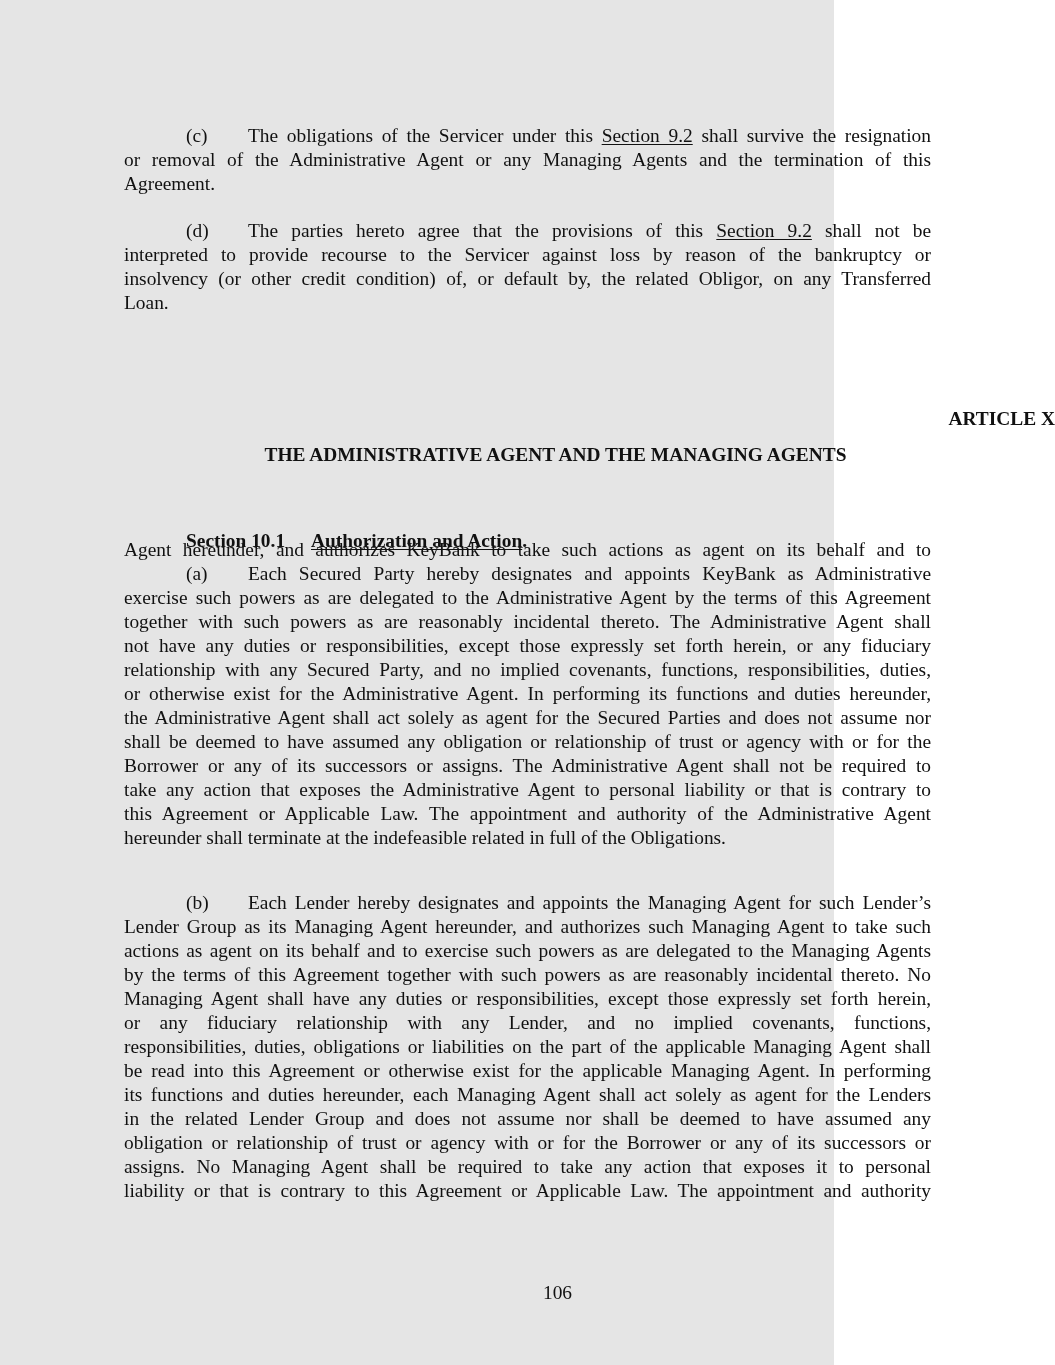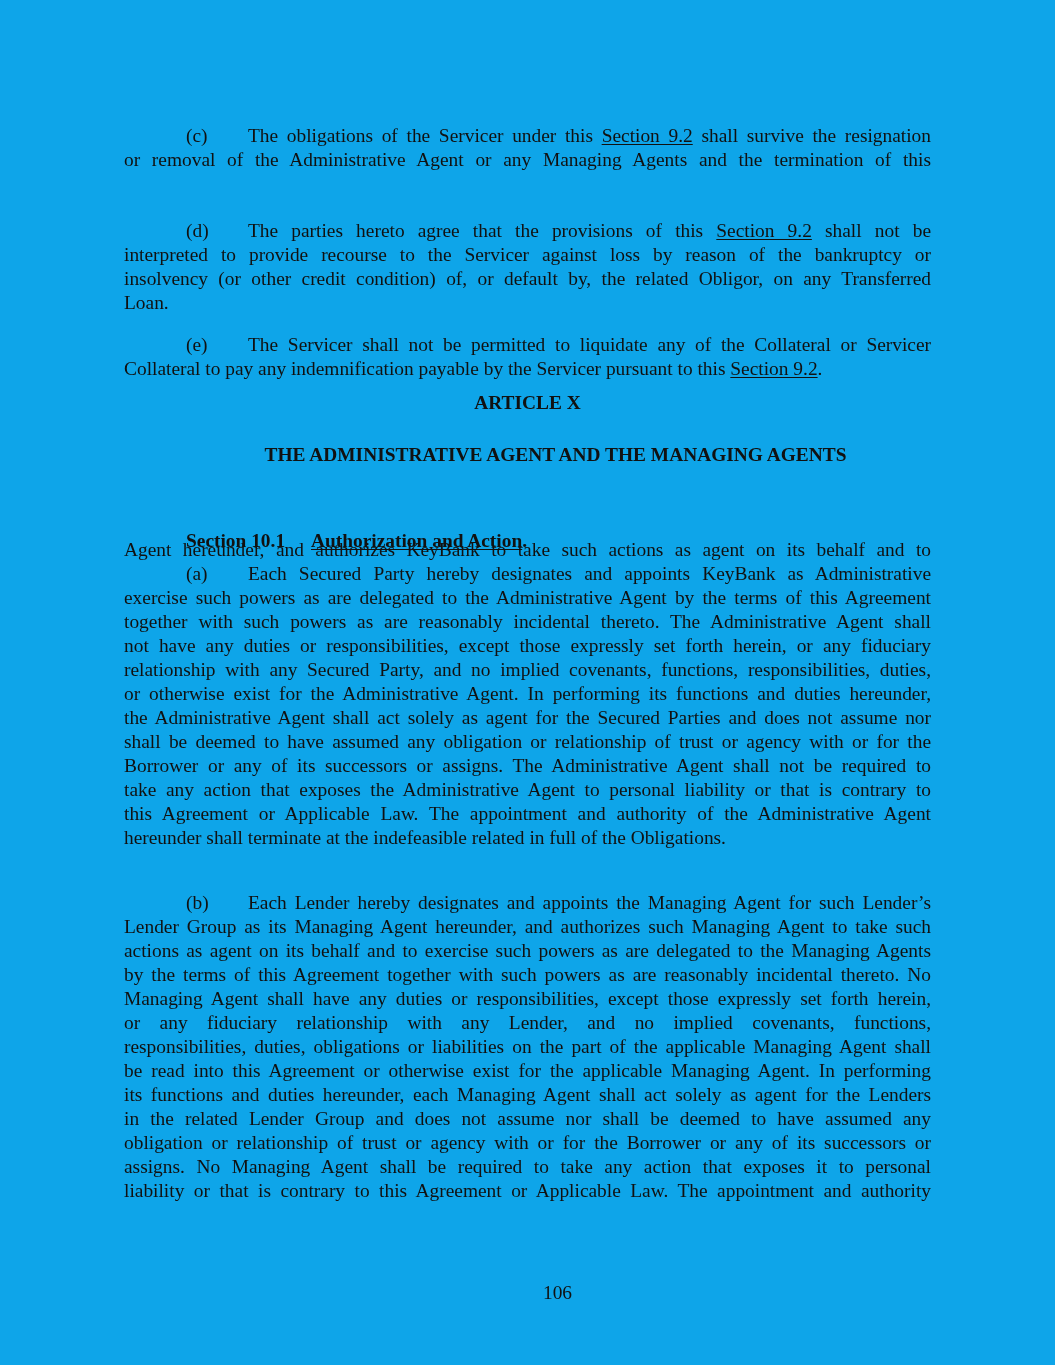--- a/index.html
+++ b/index.html
@@ -1,50 +1,47 @@
 <!DOCTYPE html>
 <html><head>
   <meta charset="utf-8">
   <style>
     html, body { margin: 0; padding: 0; background: #ffffff; }
     body { width: 1055px; height: 1365px; position: relative; overflow: hidden;
            font-family: "Liberation Serif", "DejaVu Serif", serif; color: #111111; }
-    .page { position: absolute; left: 0; top: 0; width: 1055px; height: 1365px; background: #0ea5e9; }
+    .page { position: absolute; left: 0; top: 0; width: 834px; height: 1365px; background: #e5e5e5; }
     .para { position: absolute; left: 124px; width: 807px; font-size: 19.4px; line-height: 24px; }
     .line { display: block; height: 24px; white-space: nowrap; text-align: justify; text-align-last: justify; }
     .line.last { text-align-last: left; }
     .indent { padding-left: 62px; }
     .label { display: inline-block; width: 62px; }
     .u { text-decoration: underline; text-underline-offset: 2px; }
     .center { position: absolute; left: 0; width: 1055px; text-align: center; font-weight: bold; font-size: 19.4px; line-height: 24px; }
     .section-head { position: absolute; left: 186px; font-weight: bold; font-size: 19.4px; line-height: 24px; }
     .section-head .num { display: inline-block; width: 125px; margin-top: 35px; }
     .pagenum { position: absolute; left: 0; width: 1055px; text-align: center; font-size: 19.4px; top: 1281px; line-height: 24px; padding-left: 30px; }
   </style>
 </head>
 <body>
 
 <div class="page">
 
   <div class="para" style="top:124px;">
       <span class="line indent"><span class="label">(c)</span>The obligations of the Servicer under this <span class="u">Section 9.2</span> shall survive the resignation</span>
       <span class="line">or removal of the Administrative Agent or any Managing Agents and the termination of this</span>
+      <span class="line last">Agreement.</span>
     </div>
   <div class="para" style="top:219px;">
       <span class="line indent"><span class="label">(d)</span>The parties hereto agree that the provisions of this <span class="u">Section 9.2</span> shall not be</span>
       <span class="line">interpreted to provide recourse to the Servicer against loss by reason of the bankruptcy or</span>
       <span class="line">insolvency (or other credit condition) of, or default by, the related Obligor, on any Transferred</span>
       <span class="line last">Loan.</span>
     </div>
-  <div class="para" style="top:333px;">
-      <span class="line indent"><span class="label">(e)</span>The Servicer shall not be permitted to liquidate any of the Collateral or Servicer</span>
-      <span class="line last">Collateral to pay any indemnification payable by the Servicer pursuant to this <span class="u">Section 9.2</span>.</span>
-    </div>
 
-  <div class="center" style="top:391px;">ARTICLE X</div>
+  <div class="center" style="top:407px;text-align:right;">ARTICLE X</div>
   <div class="center" style="top:443px;padding-left:28px;">THE ADMINISTRATIVE AGENT AND THE MANAGING AGENTS</div>
 
   <div class="section-head" style="top:494px;">
     <span class="num">Section 10.1</span><span class="u">Authorization and Action</span><span>.</span>
   </div>
 
   <div class="para" style="top:538px;">
       <span class="line">Agent hereunder, and authorizes KeyBank to take such actions as agent on its behalf and to</span>
       <span class="line indent"><span class="label">(a)</span>Each Secured Party hereby designates and appoints KeyBank as Administrative</span>
       <span class="line">exercise such powers as are delegated to the Administrative Agent by the terms of this Agreement</span>

